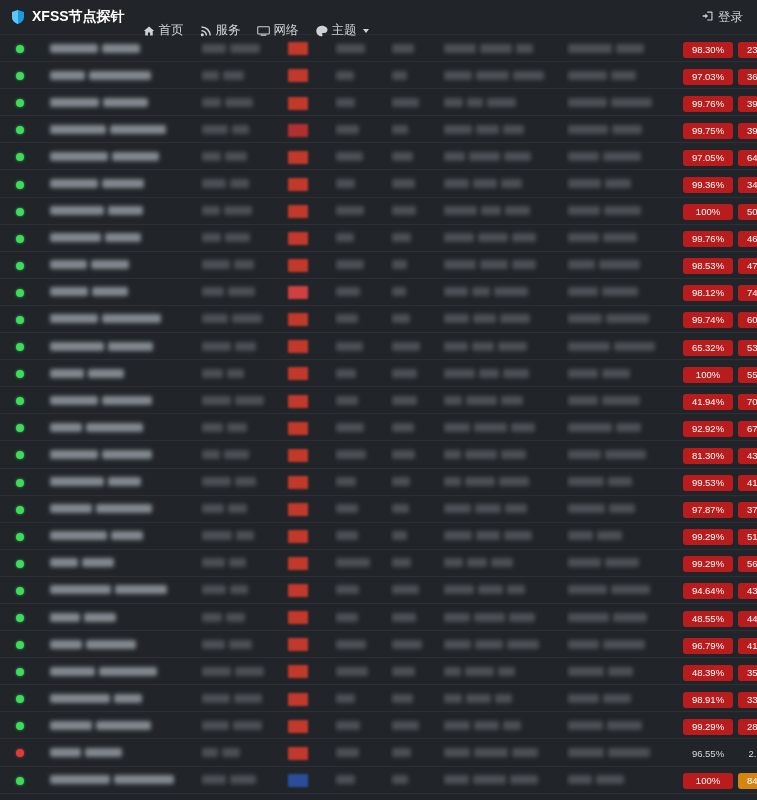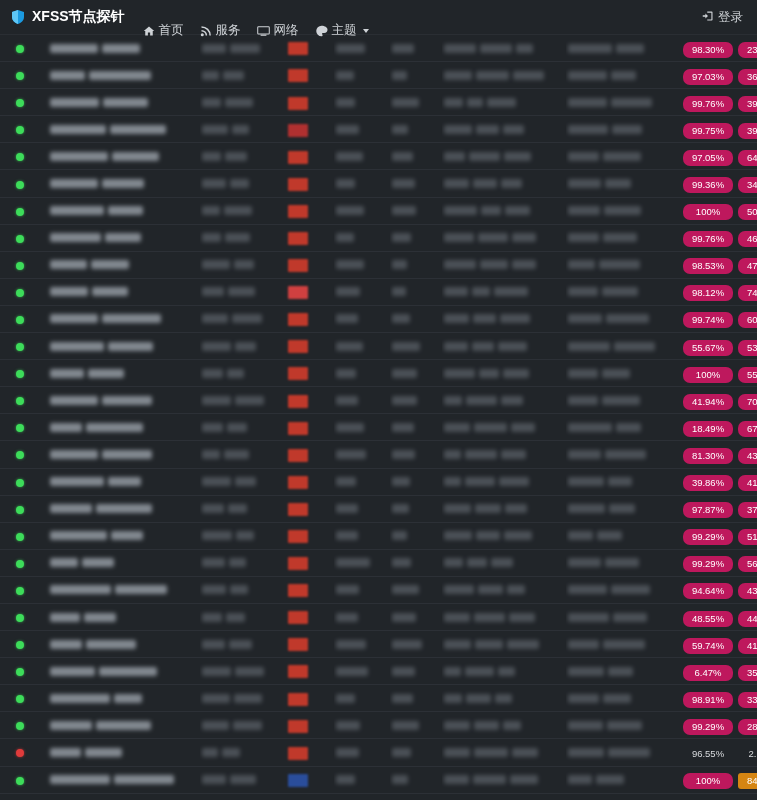--- a/index.html
+++ b/index.html
@@ -149,21 +149,21 @@
     display: inline-block;
     min-width: 40px;
     padding: 2px 5px;
     border-radius: 3px;
     font-size: 9.5px;
     color: #fff;
     text-align: center;
     line-height: 12px;
     font-family: "Liberation Sans", sans-serif;
   }
-  .badge.red { background: #be185d; border-radius: 7px; }
+  .badge.red { background: #b91c1c; }
   .badge.orange { background: #d58512; }
   .plaintxt {
     font-size: 9.5px;
     color: #d8dbde;
     font-family: "Liberation Sans", sans-serif;
   }
 </style>
 </head>
 <body>
 
@@ -715,21 +715,21 @@
                 <span class="blur dim" style="width:22px"></span>
                 <span class="blur dim" style="width:29px"></span>
               </span>
             </td>
             <td class="c-extra">
               <span class="blur-row">
                 <span class="blur dim" style="width:42px"></span>
                 <span class="blur dim" style="width:41px"></span>
               </span>
             </td>
-            <td class="c-p1"><span class="badge red">55.67%</span></td>
+            <td class="c-p1"><span class="badge red">65.32%</span></td>
             <td class="c-p2"><span class="badge red">53.79%</span></td>
           </tr>
           <tr>
             <td class="c-status"><span class="dot"></span></td>
             <td class="c-name">
               <span class="blur-row">
                 <span class="blur bright" style="width:34px"></span>
                 <span class="blur bright" style="width:36px"></span>
               </span>
             </td>
@@ -838,21 +838,21 @@
                 <span class="blur dim" style="width:33px"></span>
                 <span class="blur dim" style="width:24px"></span>
               </span>
             </td>
             <td class="c-extra">
               <span class="blur-row">
                 <span class="blur dim" style="width:44px"></span>
                 <span class="blur dim" style="width:25px"></span>
               </span>
             </td>
-            <td class="c-p1"><span class="badge red">18.49%</span></td>
+            <td class="c-p1"><span class="badge red">92.92%</span></td>
             <td class="c-p2"><span class="badge red">67.36%</span></td>
           </tr>
           <tr>
             <td class="c-status"><span class="dot"></span></td>
             <td class="c-name">
               <span class="blur-row">
                 <span class="blur bright" style="width:48px"></span>
                 <span class="blur bright" style="width:50px"></span>
               </span>
             </td>
@@ -920,21 +920,21 @@
                 <span class="blur dim" style="width:30px"></span>
                 <span class="blur dim" style="width:30px"></span>
               </span>
             </td>
             <td class="c-extra">
               <span class="blur-row">
                 <span class="blur dim" style="width:36px"></span>
                 <span class="blur dim" style="width:24px"></span>
               </span>
             </td>
-            <td class="c-p1"><span class="badge red">39.86%</span></td>
+            <td class="c-p1"><span class="badge red">99.53%</span></td>
             <td class="c-p2"><span class="badge red">41.68%</span></td>
           </tr>
           <tr>
             <td class="c-status"><span class="dot"></span></td>
             <td class="c-name">
               <span class="blur-row">
                 <span class="blur bright" style="width:42px"></span>
                 <span class="blur bright" style="width:56px"></span>
               </span>
             </td>
@@ -1166,21 +1166,21 @@
                 <span class="blur dim" style="width:28px"></span>
                 <span class="blur dim" style="width:32px"></span>
               </span>
             </td>
             <td class="c-extra">
               <span class="blur-row">
                 <span class="blur dim" style="width:31px"></span>
                 <span class="blur dim" style="width:42px"></span>
               </span>
             </td>
-            <td class="c-p1"><span class="badge red">59.74%</span></td>
+            <td class="c-p1"><span class="badge red">96.79%</span></td>
             <td class="c-p2"><span class="badge red">41.25%</span></td>
           </tr>
           <tr>
             <td class="c-status"><span class="dot"></span></td>
             <td class="c-name">
               <span class="blur-row">
                 <span class="blur bright" style="width:45px"></span>
                 <span class="blur bright" style="width:58px"></span>
               </span>
             </td>
@@ -1207,21 +1207,21 @@
                 <span class="blur dim" style="width:29px"></span>
                 <span class="blur dim" style="width:17px"></span>
               </span>
             </td>
             <td class="c-extra">
               <span class="blur-row">
                 <span class="blur dim" style="width:36px"></span>
                 <span class="blur dim" style="width:25px"></span>
               </span>
             </td>
-            <td class="c-p1"><span class="badge red">6.47%</span></td>
+            <td class="c-p1"><span class="badge red">48.39%</span></td>
             <td class="c-p2"><span class="badge red">35.17%</span></td>
           </tr>
           <tr>
             <td class="c-status"><span class="dot"></span></td>
             <td class="c-name">
               <span class="blur-row">
                 <span class="blur bright" style="width:60px"></span>
                 <span class="blur bright" style="width:28px"></span>
               </span>
             </td>

